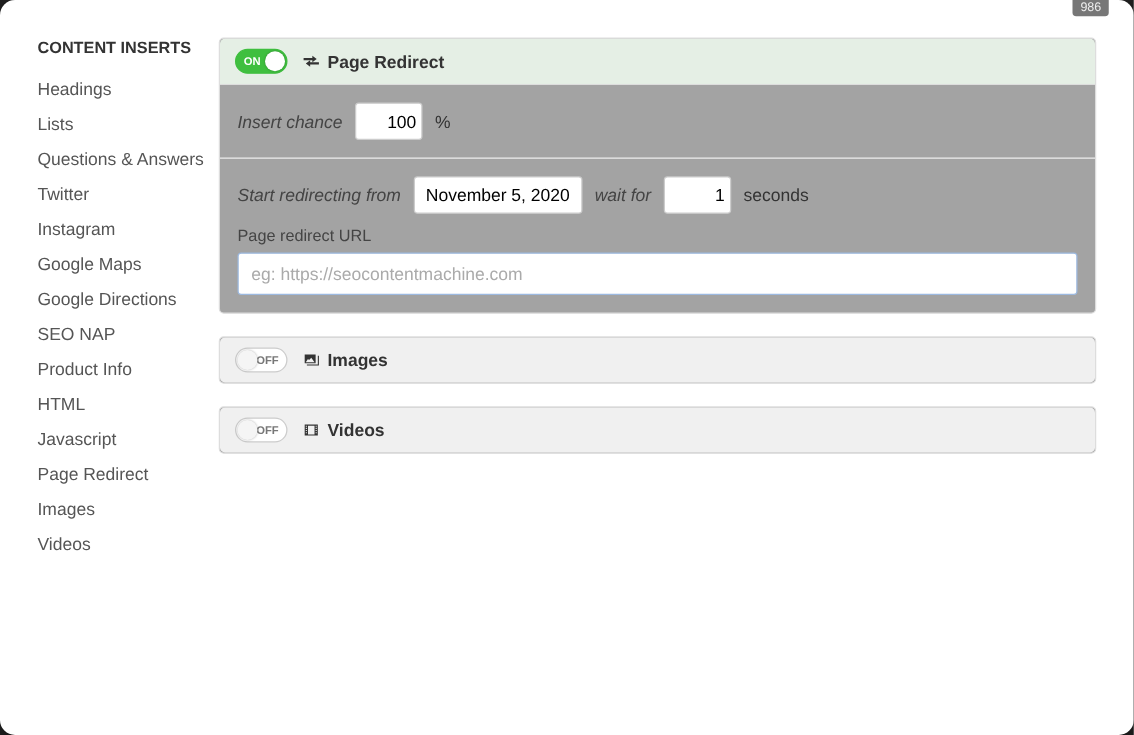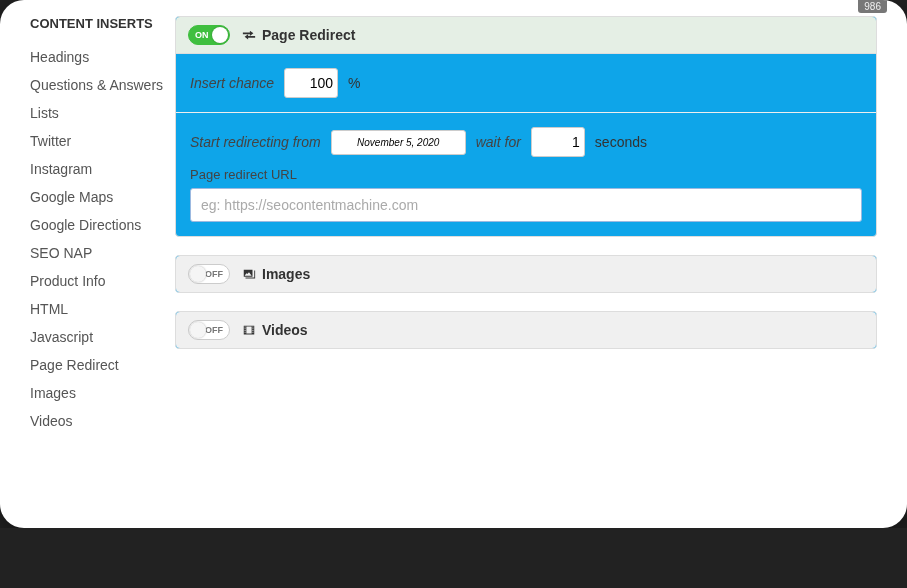--- a/index.html
+++ b/index.html
@@ -5,41 +5,41 @@
   * { box-sizing: border-box; }
   body {
     margin: 0;
     font-family: "Segoe UI", "Helvetica Neue", Arial, sans-serif;
     font-size: 14px;
     color: #333;
     background: #222;
   }
   .window {
     width: 907px;
-    height: 528px;
+    height: 588px;
     background: #fff;
-    border-radius: 24px;
+    border-radius: 12px;
     overflow: hidden;
     position: relative;
     box-shadow: 0 8px 30px rgba(0,0,0,0.5);
   }
   .badge-top {
     position: absolute;
     top: 0;
     right: 20px;
     background: #777;
     color: #eee;
     font-size: 10px;
     padding: 1px 6px;
     border-radius: 0 0 3px 3px;
   }
   .layout {
     display: flex;
     height: 100%;
-    padding-top: 16px;
+    padding-top: 30px;
   }
   .sidebar {
     width: 175px;
     padding-left: 30px;
     padding-right: 10px;
   }
   .sidebar-title {
     font-weight: 700;
     color: #333;
     font-size: 13px;
@@ -52,21 +52,21 @@
     cursor: pointer;
   }
   .main {
     flex: 1;
     padding-right: 30px;
   }
   .panel {
     border: 1px solid #ddd;
     border-radius: 4px;
     margin-bottom: 18px;
-    background: #0ea5e9;
+    background: #a3a3a3;
   }
   .panel-header {
     background: #e5efe5;
     border-bottom: 1px solid #ddd;
     border-radius: 4px 4px 0 0;
     padding: 8px 12px;
     display: flex;
     align-items: center;
   }
   .panel-header.collapsed {
@@ -148,22 +148,21 @@
     border: 1px solid #ccc;
     border-radius: 3px;
     font-size: 14px;
   }
   input.date {
     width: 135px;
     text-align: center;
     padding: 6px 4px;
     border: 1px solid #ccc;
     border-radius: 3px;
-    font-size: 10px;
-    font-style: italic;
+    font-size: 14px;
   }
   .field-label {
     color: #444;
     font-size: 13px;
     margin-bottom: 6px;
     margin-top: 10px;
   }
   input.full {
     width: 100%;
     padding: 8px 10px;
@@ -178,22 +177,22 @@
 <body>
 
 <div class="window">
   <div class="badge-top">986</div>
 
   <div class="layout">
 
     <div class="sidebar">
       <div class="sidebar-title">CONTENT INSERTS</div>
       <div class="sidebar-item">Headings</div>
+      <div class="sidebar-item">Lists</div>
       <div class="sidebar-item">Questions &amp; Answers</div>
-      <div class="sidebar-item">Lists</div>
       <div class="sidebar-item">Twitter</div>
       <div class="sidebar-item">Instagram</div>
       <div class="sidebar-item">Google Maps</div>
       <div class="sidebar-item">Google Directions</div>
       <div class="sidebar-item">SEO NAP</div>
       <div class="sidebar-item">Product Info</div>
       <div class="sidebar-item">HTML</div>
       <div class="sidebar-item">Javascript</div>
       <div class="sidebar-item">Page Redirect</div>
       <div class="sidebar-item">Images</div>

